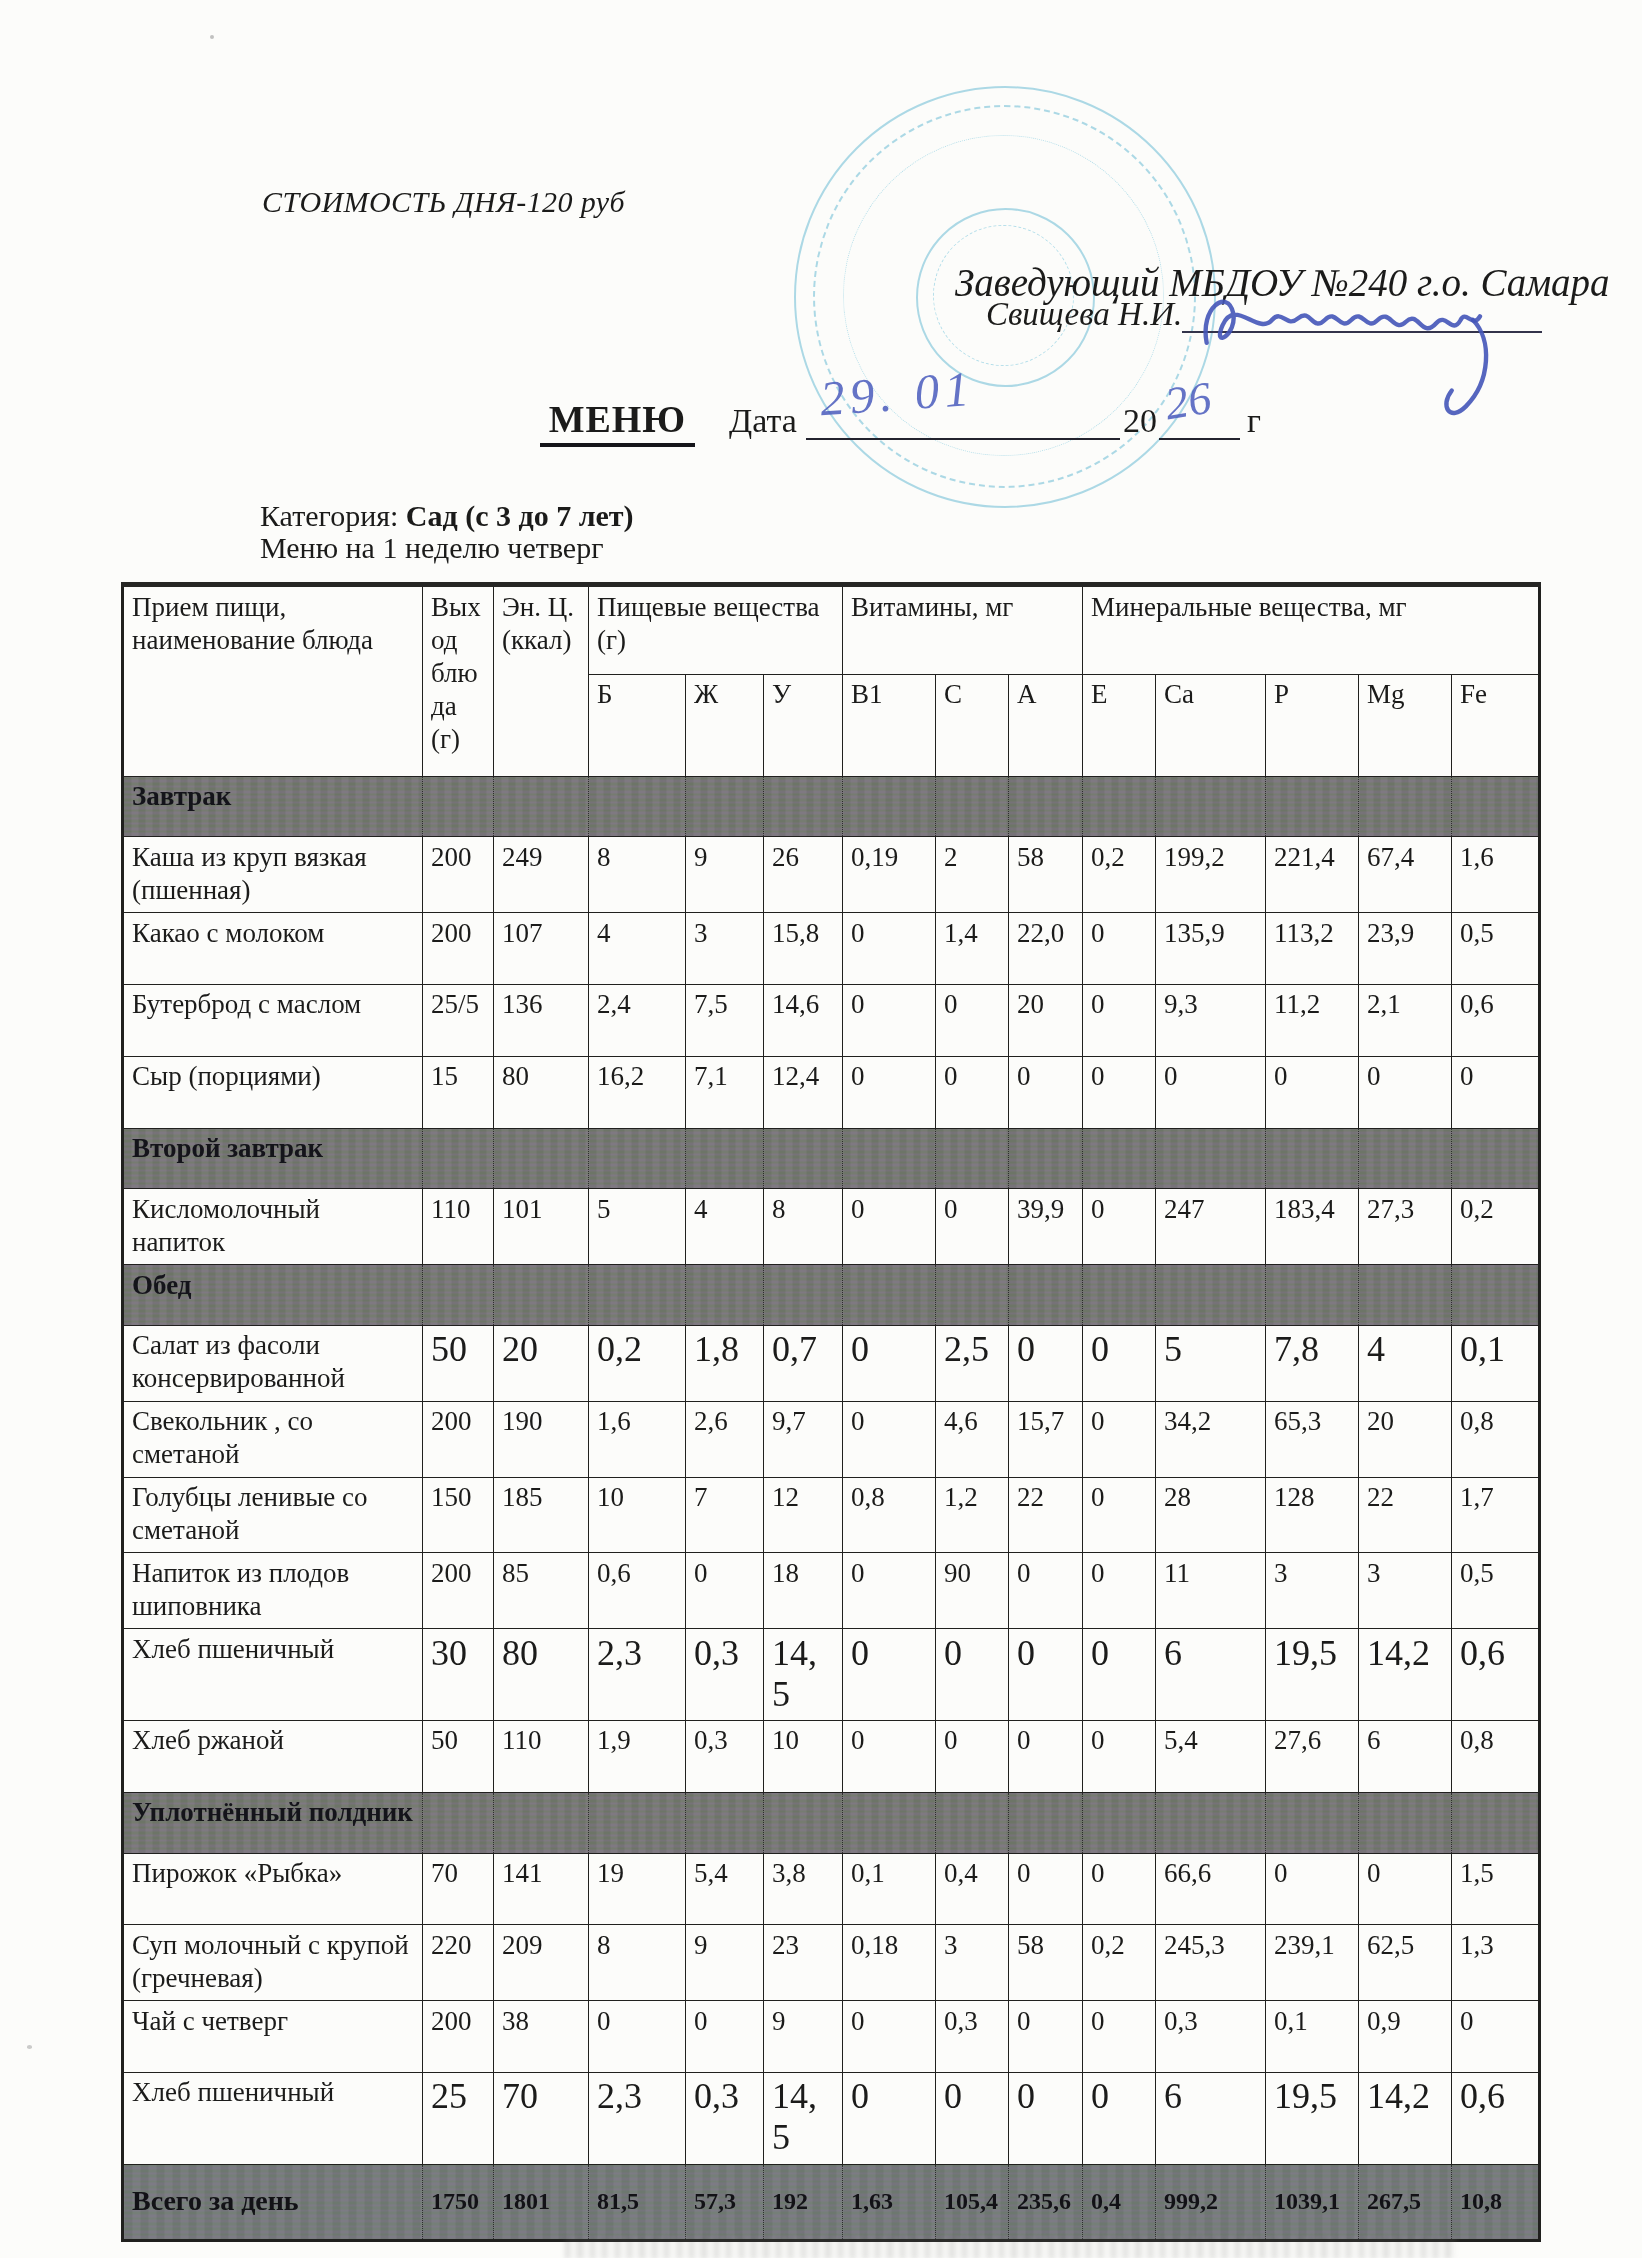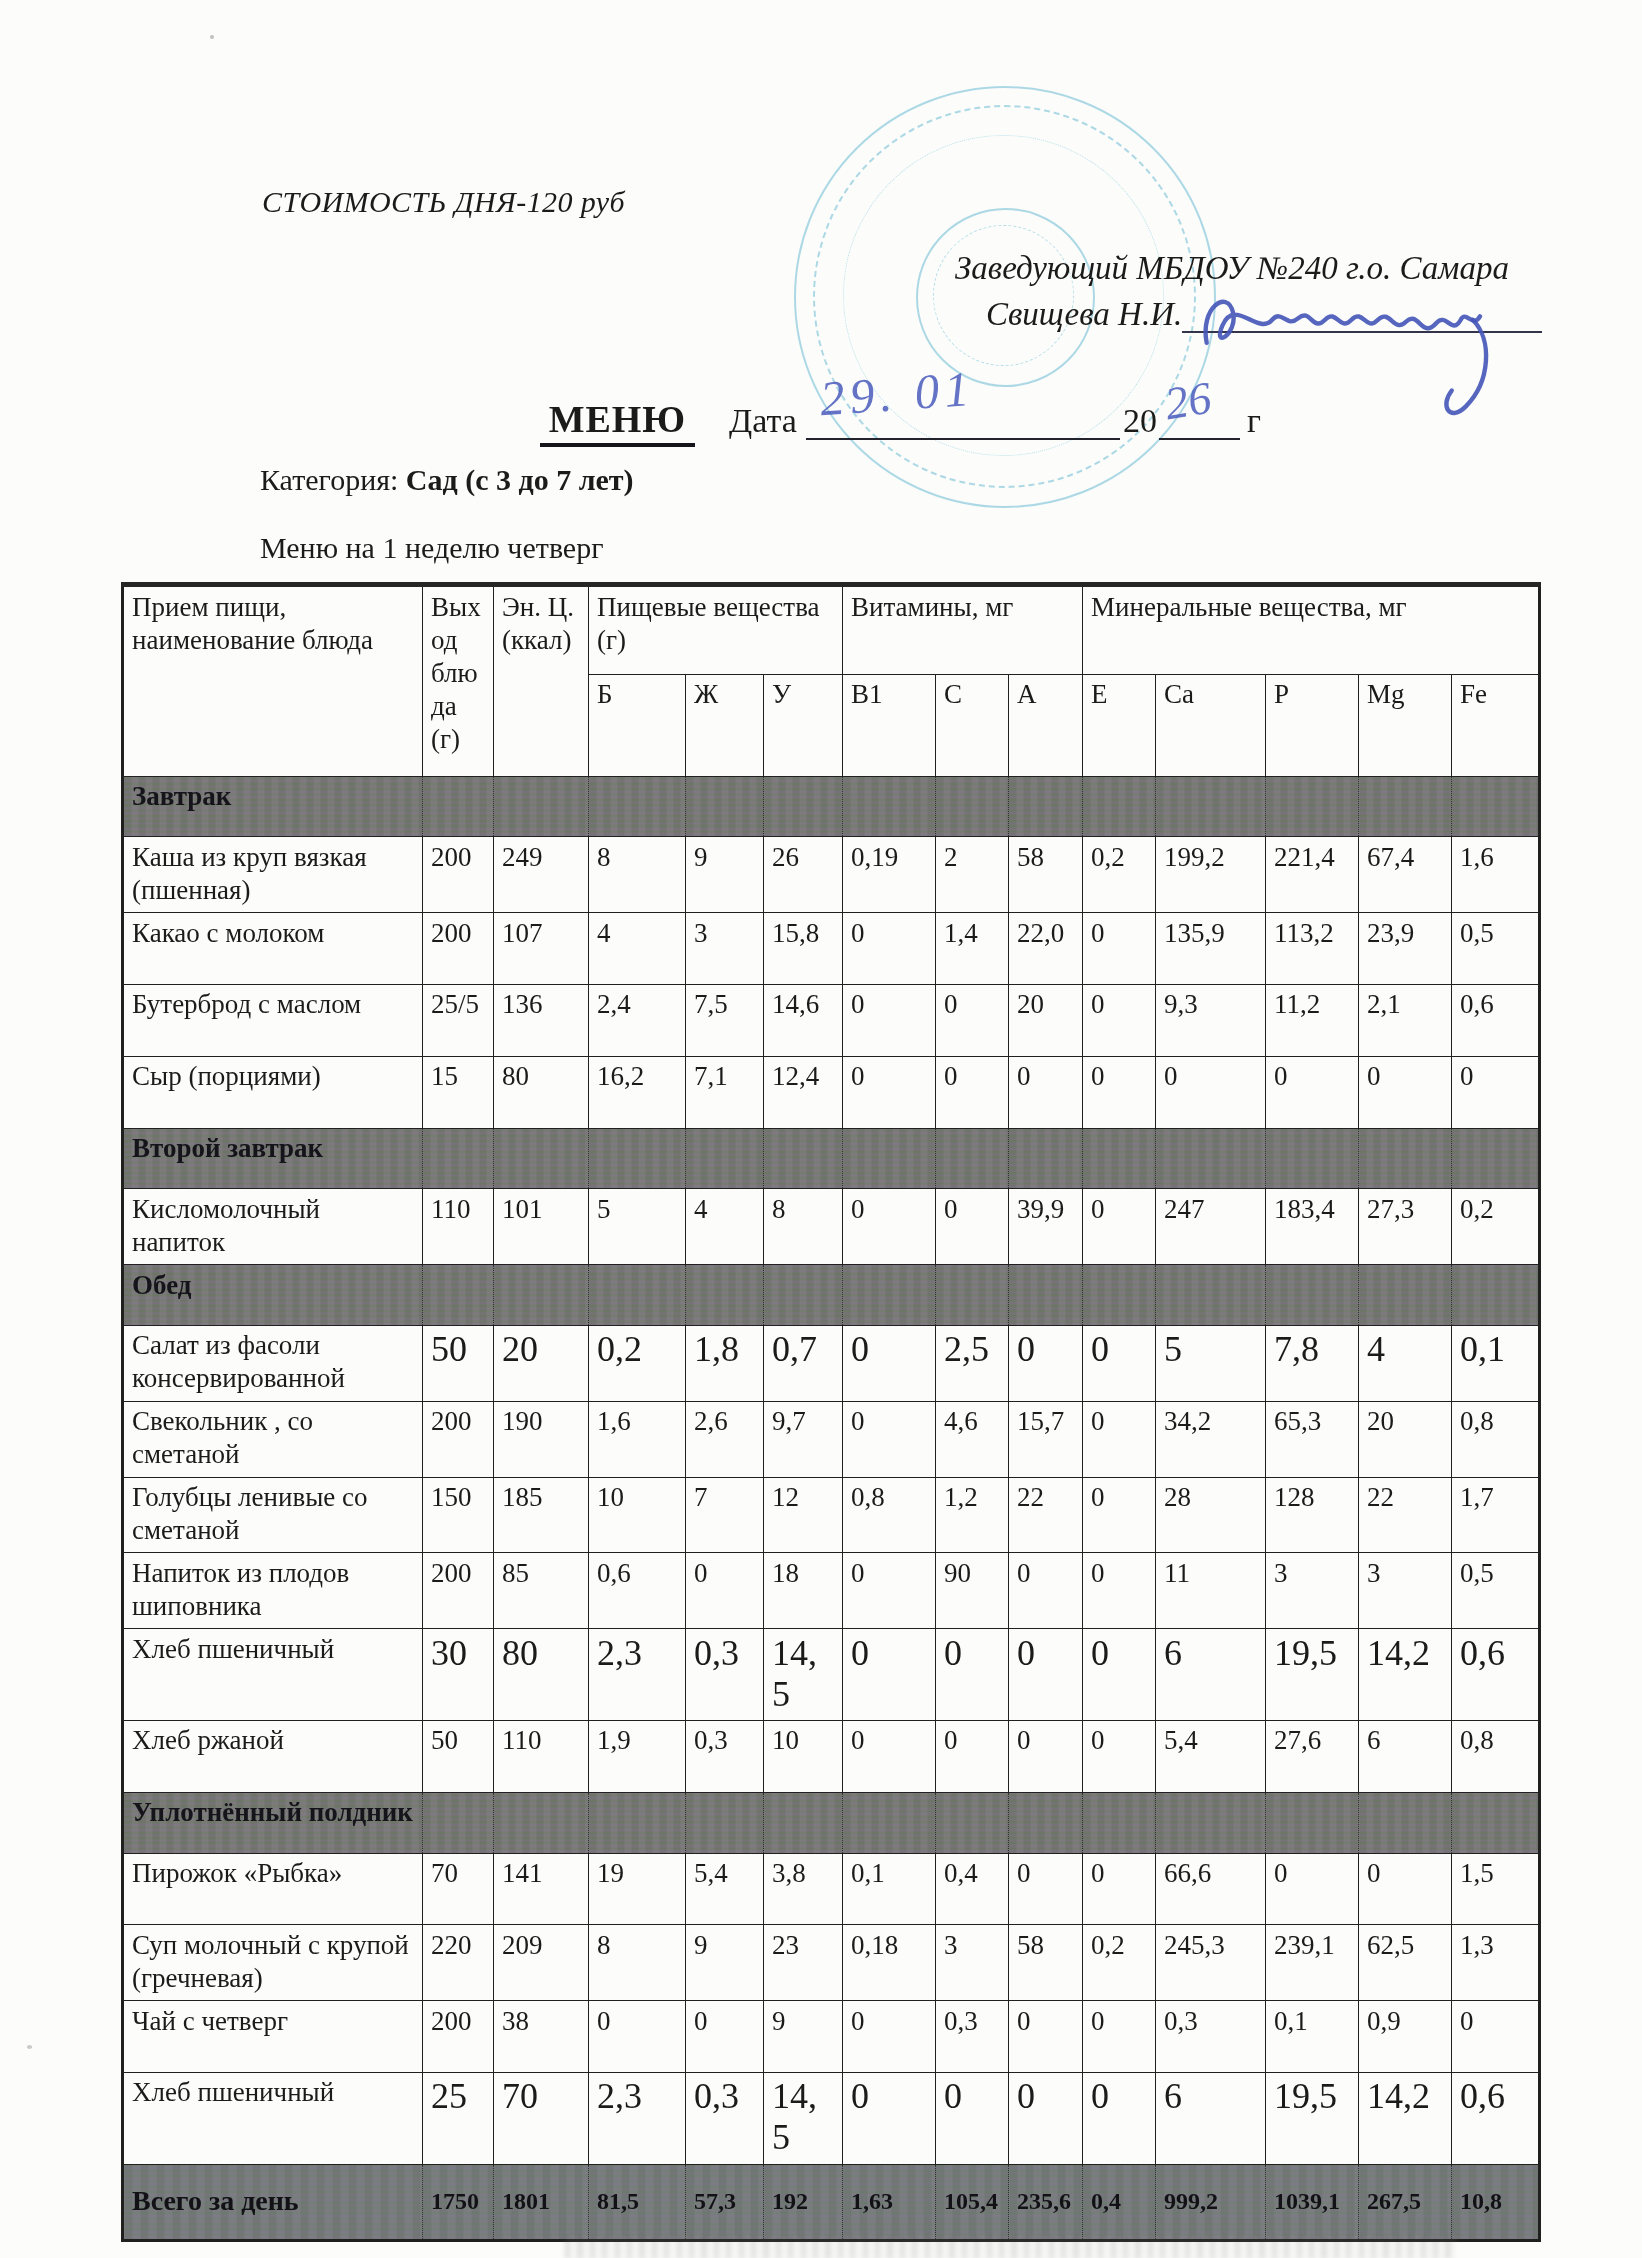--- a/index.html
+++ b/index.html
@@ -7,31 +7,31 @@
     width:1643px;height:2258px;position:relative;
     background:#fcfcfa;
     font-family:"Liberation Serif", serif;
     color:#1b1b1a;
     overflow:hidden;
   }
   .abs{position:absolute;}
 
   
   .cost-line{left:262px;top:185px;font-size:30px;font-style:italic;letter-spacing:0.4px;}
-  .director-title{left:955px;top:250px;font-size:33px;font-style:italic;white-space:nowrap;}
+  .director-title{left:955px;top:260px;font-size:39px;font-style:italic;white-space:nowrap;}
   .director-name-row{left:986px;top:296px;font-size:33px;font-style:italic;white-space:nowrap;}
   .sig-line{display:inline-block;width:360px;height:32px;border-bottom:2.6px solid #33334a;vertical-align:bottom;}
 
   .menu-title{left:540px;top:397px;font-size:38px;font-weight:bold;letter-spacing:0.9px;
               border-bottom:4.4px solid #15151a;padding:0 8.8px 1.8px 8.8px;}
   .date-row{left:729px;top:402px;font-size:34px;white-space:nowrap;}
   .date-line1{display:inline-block;width:314px;height:34px;border-bottom:2.6px solid #23232e;vertical-align:bottom;margin:0 3.5px 0 8.8px;}
   .date-line2{display:inline-block;width:81px;height:34px;border-bottom:2.6px solid #23232e;vertical-align:bottom;margin:0 7px 0 1.8px;}
 
-  .category-line{left:260px;top:463px;font-size:30px;text-align:right;}
+  .category-line{left:260px;top:499px;font-size:30px;text-align:right;}
   .category-line b{font-weight:bold;}
   .week-line{left:260px;top:531px;font-size:30px;}
 
   
   .ink{color:#4a5cbd;font-style:italic;font-family:"Liberation Serif",serif;}
   .hw-date{left:820px;top:365px;font-size:49px;transform:rotate(-4deg);letter-spacing:5.3px;opacity:.85;}
   .hw-year{left:1165px;top:374px;font-size:46px;transform:rotate(-9deg);opacity:.85;}
   .signature-svg{left:1182px;top:258px;}
 
   

